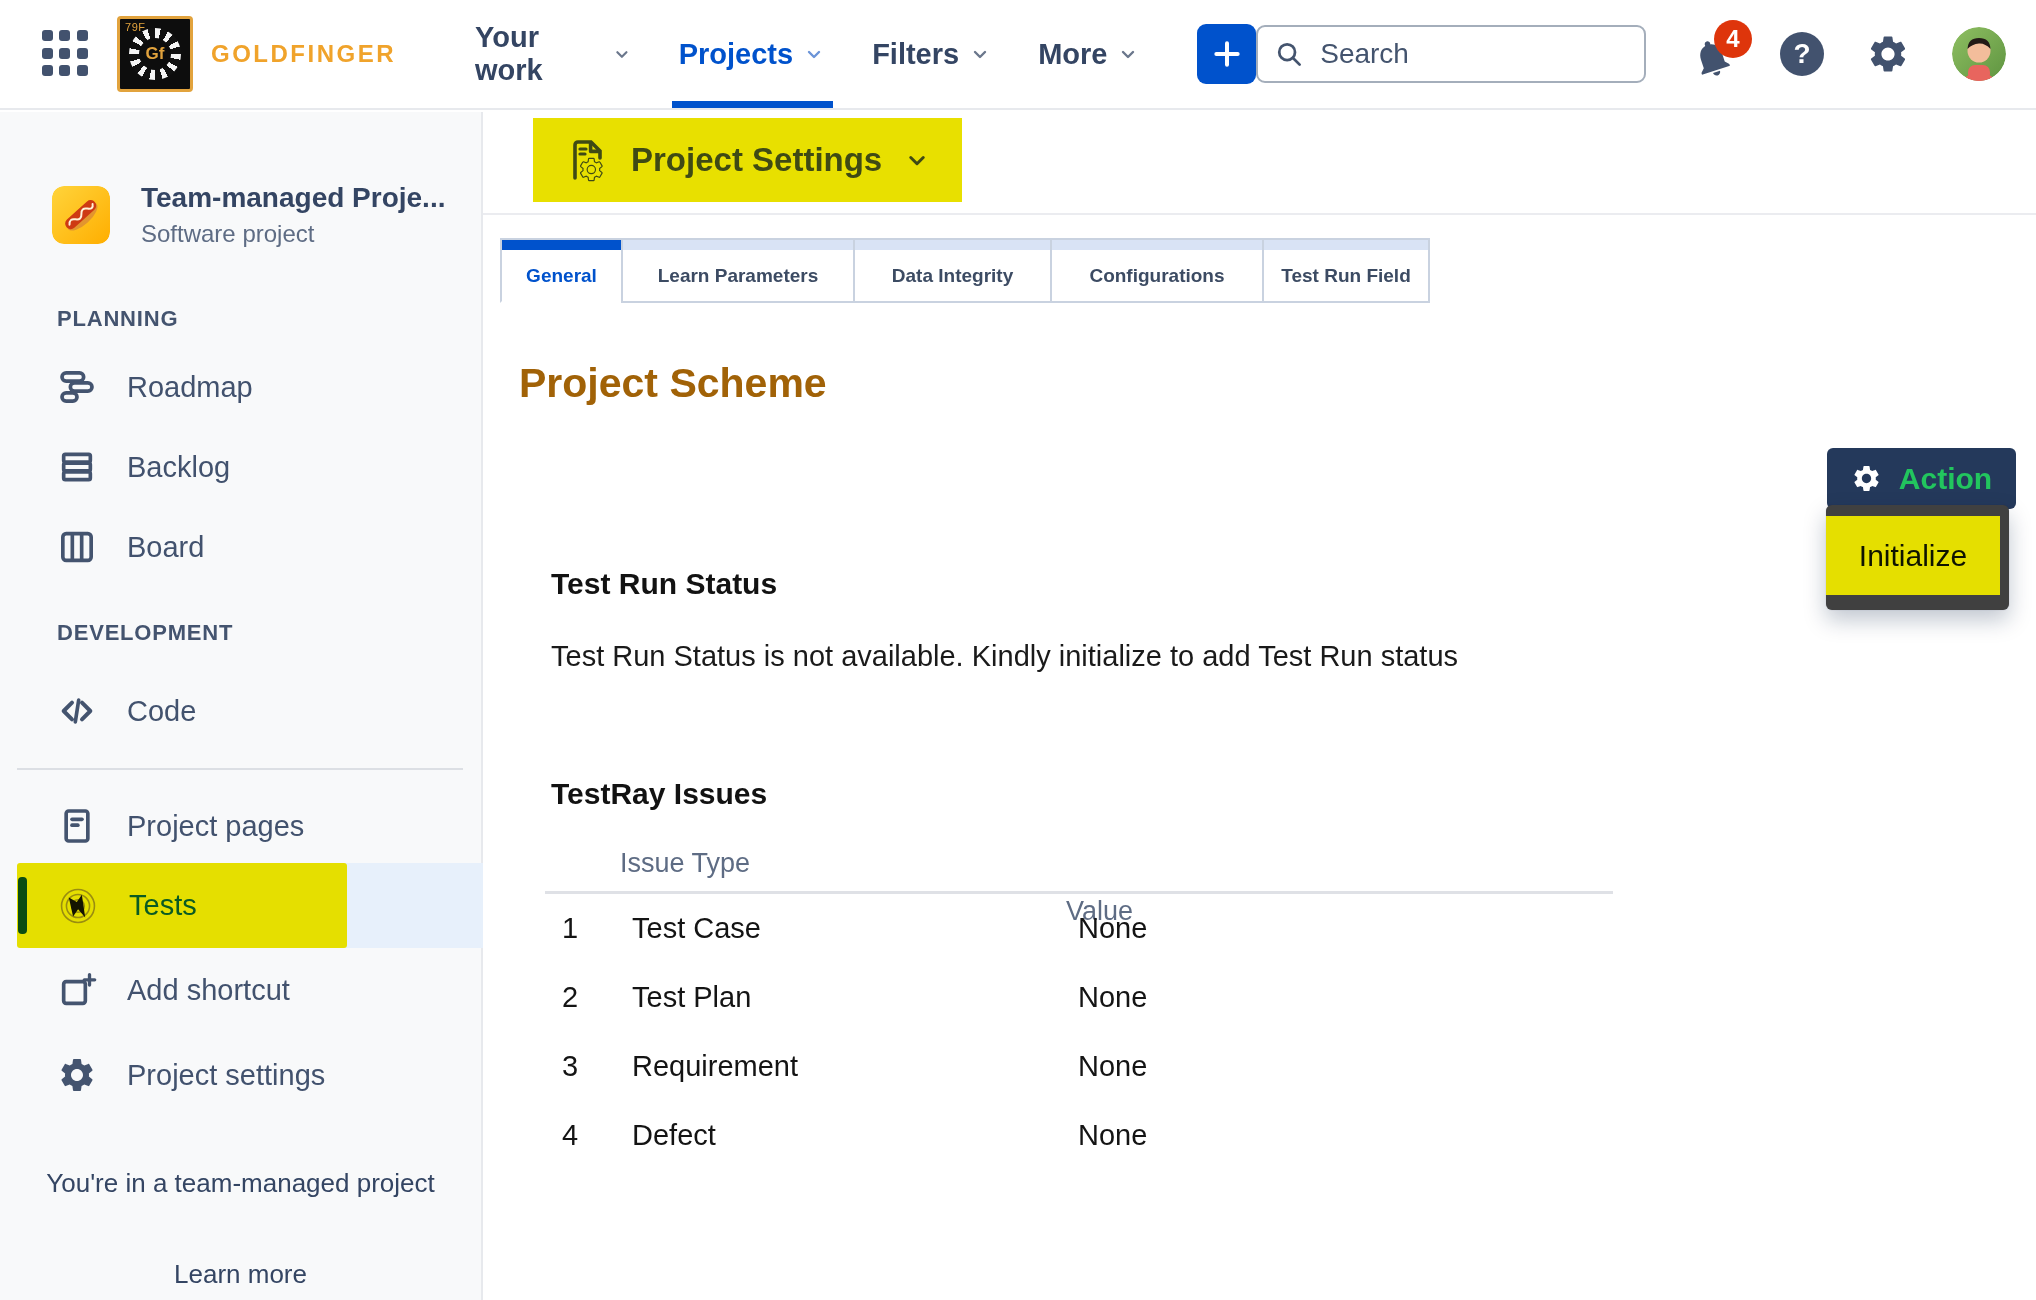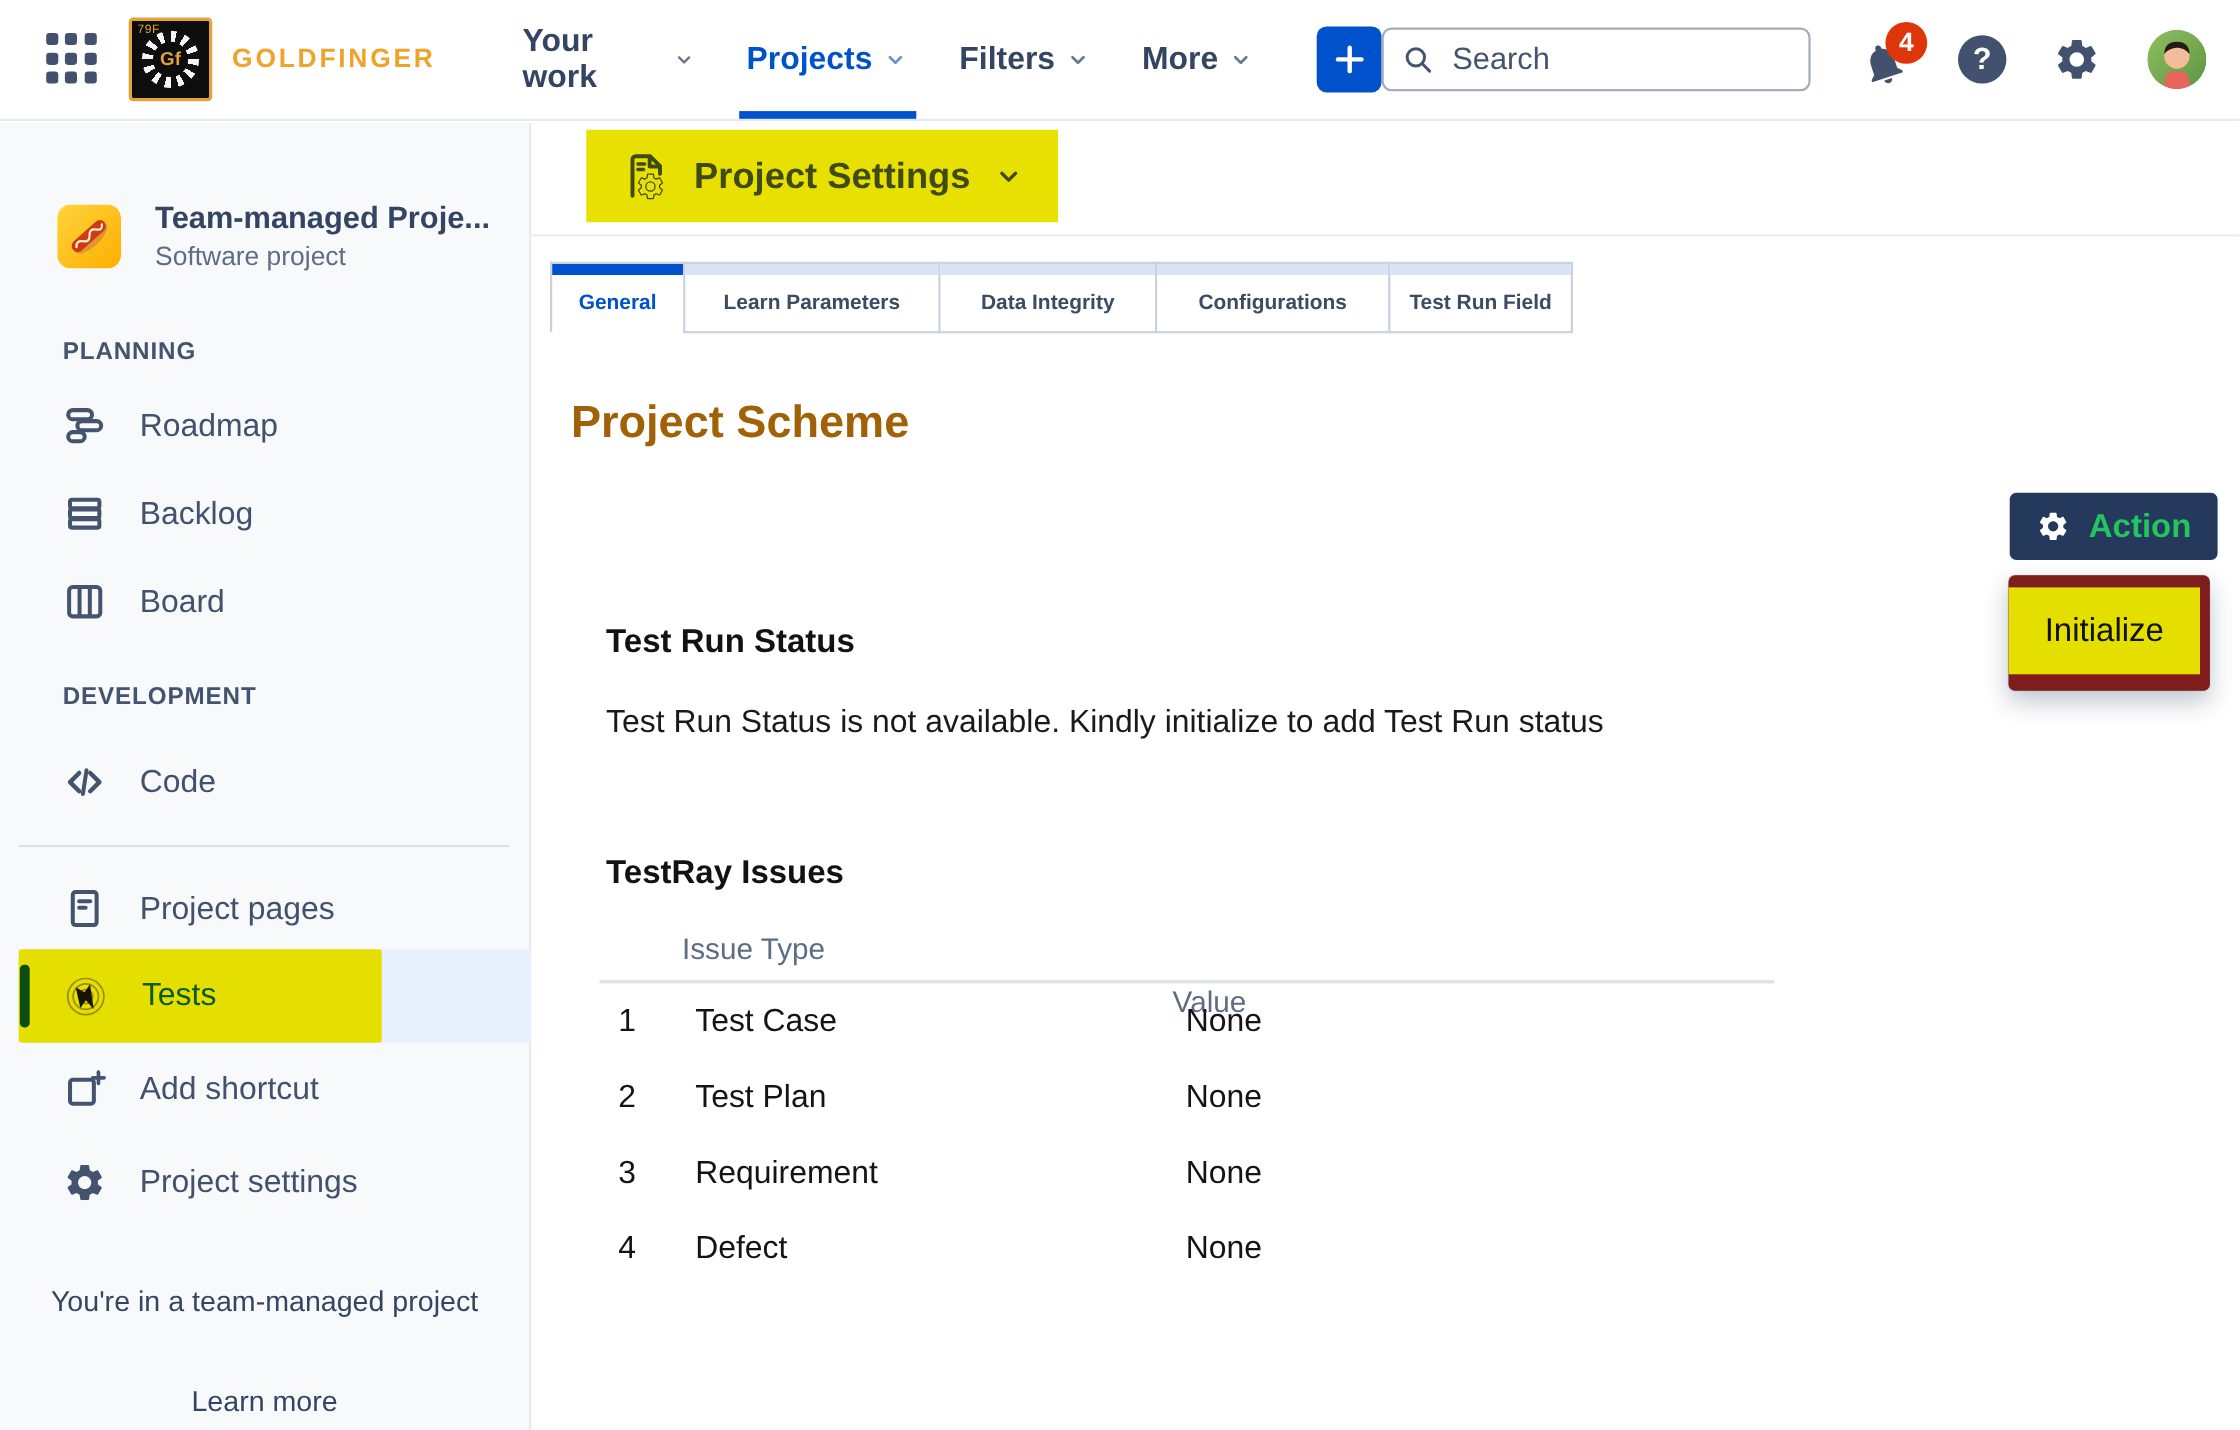--- a/index.html
+++ b/index.html
@@ -82,21 +82,21 @@
   .tab .strip { height:10px; width:100%; background:#D9E3F5; }
   .tab .t-lbl { flex:1; display:flex; align-items:center; justify-content:center; font-size:19px; font-weight:600; color:#3C4B63; padding:0 0; }
   .tab.active { border-bottom-color:#fff; }
   .tab.active .strip { background:#0052CC; }
   .tab.active .t-lbl { color:#0052CC; font-weight:700; }
   .page-title { position:absolute; left:36px; top:248px; font-size:41px; font-weight:700; color:#a16207; }
   .action-btn { position:absolute; right:20px; top:336px; width:189px; height:61px; background:#24395B; border:none; border-radius:6px;
                 display:flex; align-items:center; justify-content:center; gap:17px; cursor:pointer; }
   .action-btn svg { width:31px; height:31px; fill:#fff; }
   .action-btn span { color:#22c55e; font-size:30px; font-weight:600; }
-  .action-menu { position:absolute; right:27px; top:411px; width:183px; height:105px; background:#7f1d1d; border-radius:6px;
+  .action-menu { position:absolute; right:27px; top:393px; width:183px; height:105px; background:#404040; border-radius:6px;
                  box-shadow:0 0 1px rgba(9,30,66,.3), 0 10px 22px rgba(9,30,66,.25); }
   .action-menu .item-hl { position:absolute; left:0; top:11px; width:174px; height:79px; background:#E5DF00;
                           display:flex; align-items:center; justify-content:center; cursor:pointer; }
   .action-menu .item-hl span { font-size:30px; color:#0F1400; }
   .sec-h { position:absolute; left:68px; font-size:30px; font-weight:700; color:#121212; }
   .sec-p { position:absolute; left:68px; font-size:29px; color:#1A1A1A; }
   .tbl-head { position:absolute; top:736px; left:0; width:100%; font-size:27px; font-weight:500; color:#5E6C84; }
   .tbl-head .c1 { position:absolute; left:137px; } .tbl-head .c2 { position:absolute; left:583px;margin-top:48px; }
   .tbl-div { position:absolute; top:779px; left:62px; width:1068px; height:3px; background:#DFE1E6; }
   .tbl-row { position:absolute; left:0; width:1200px; height:40px; font-size:29px; color:#141414; }

